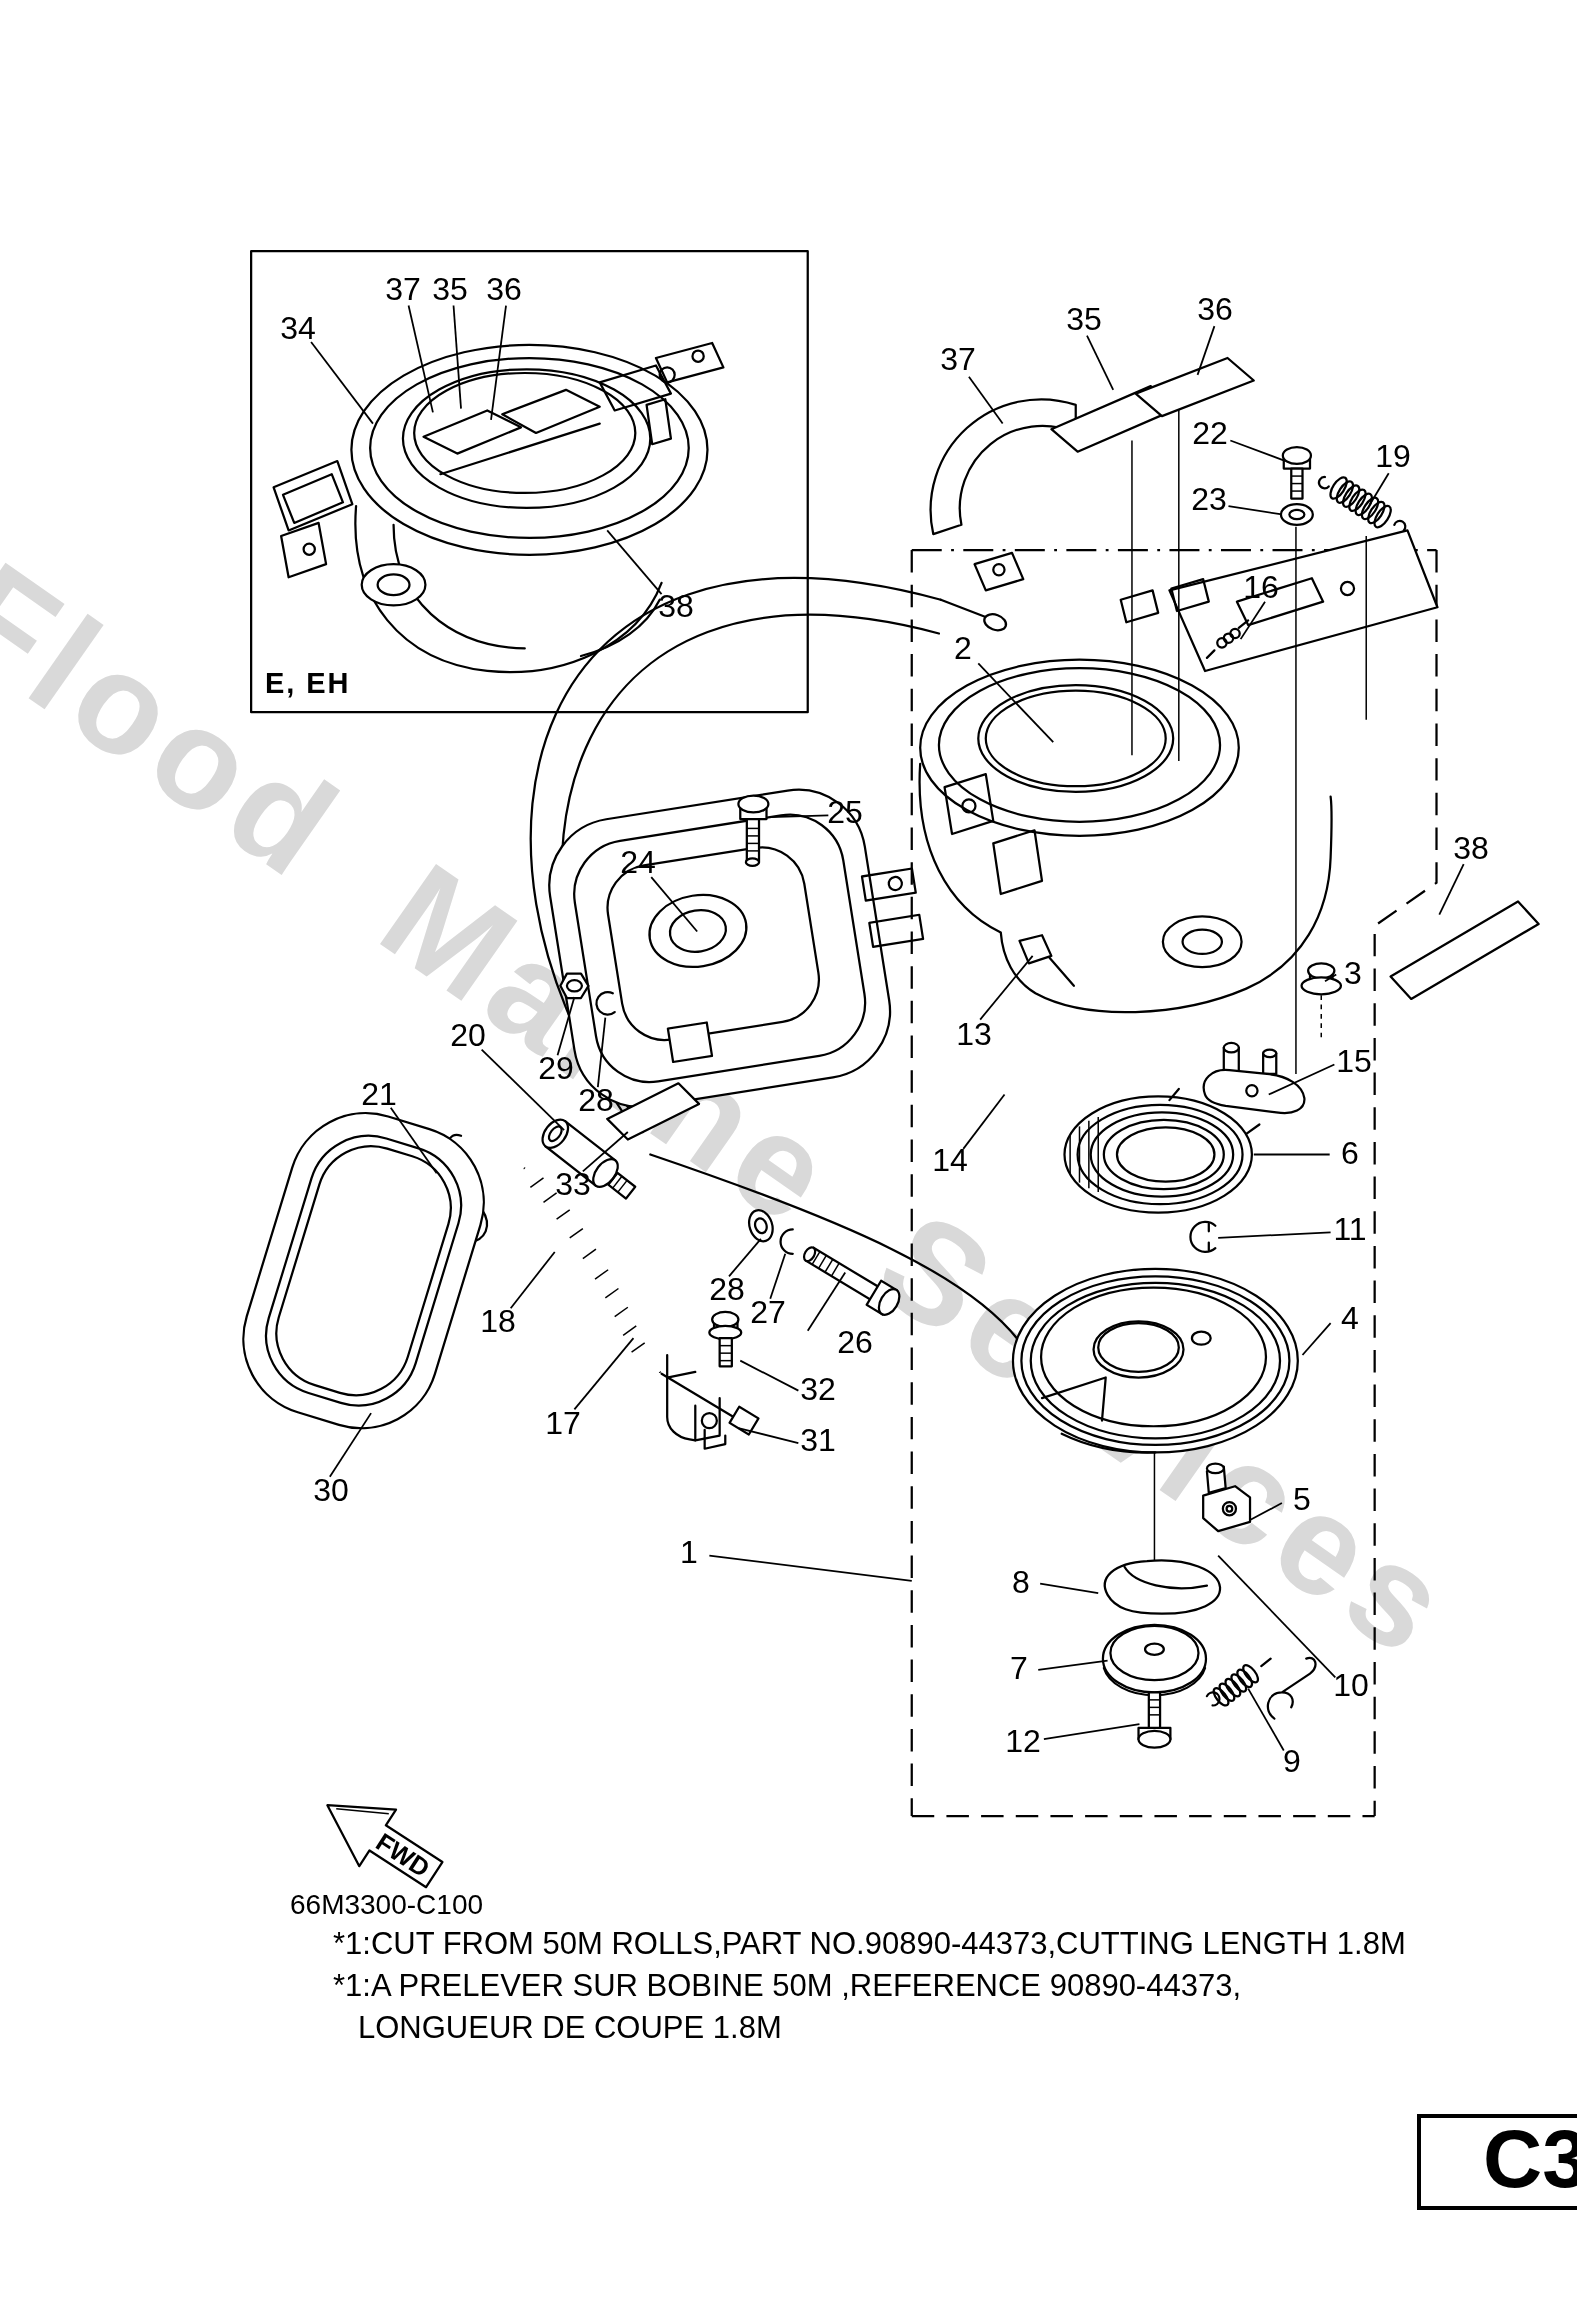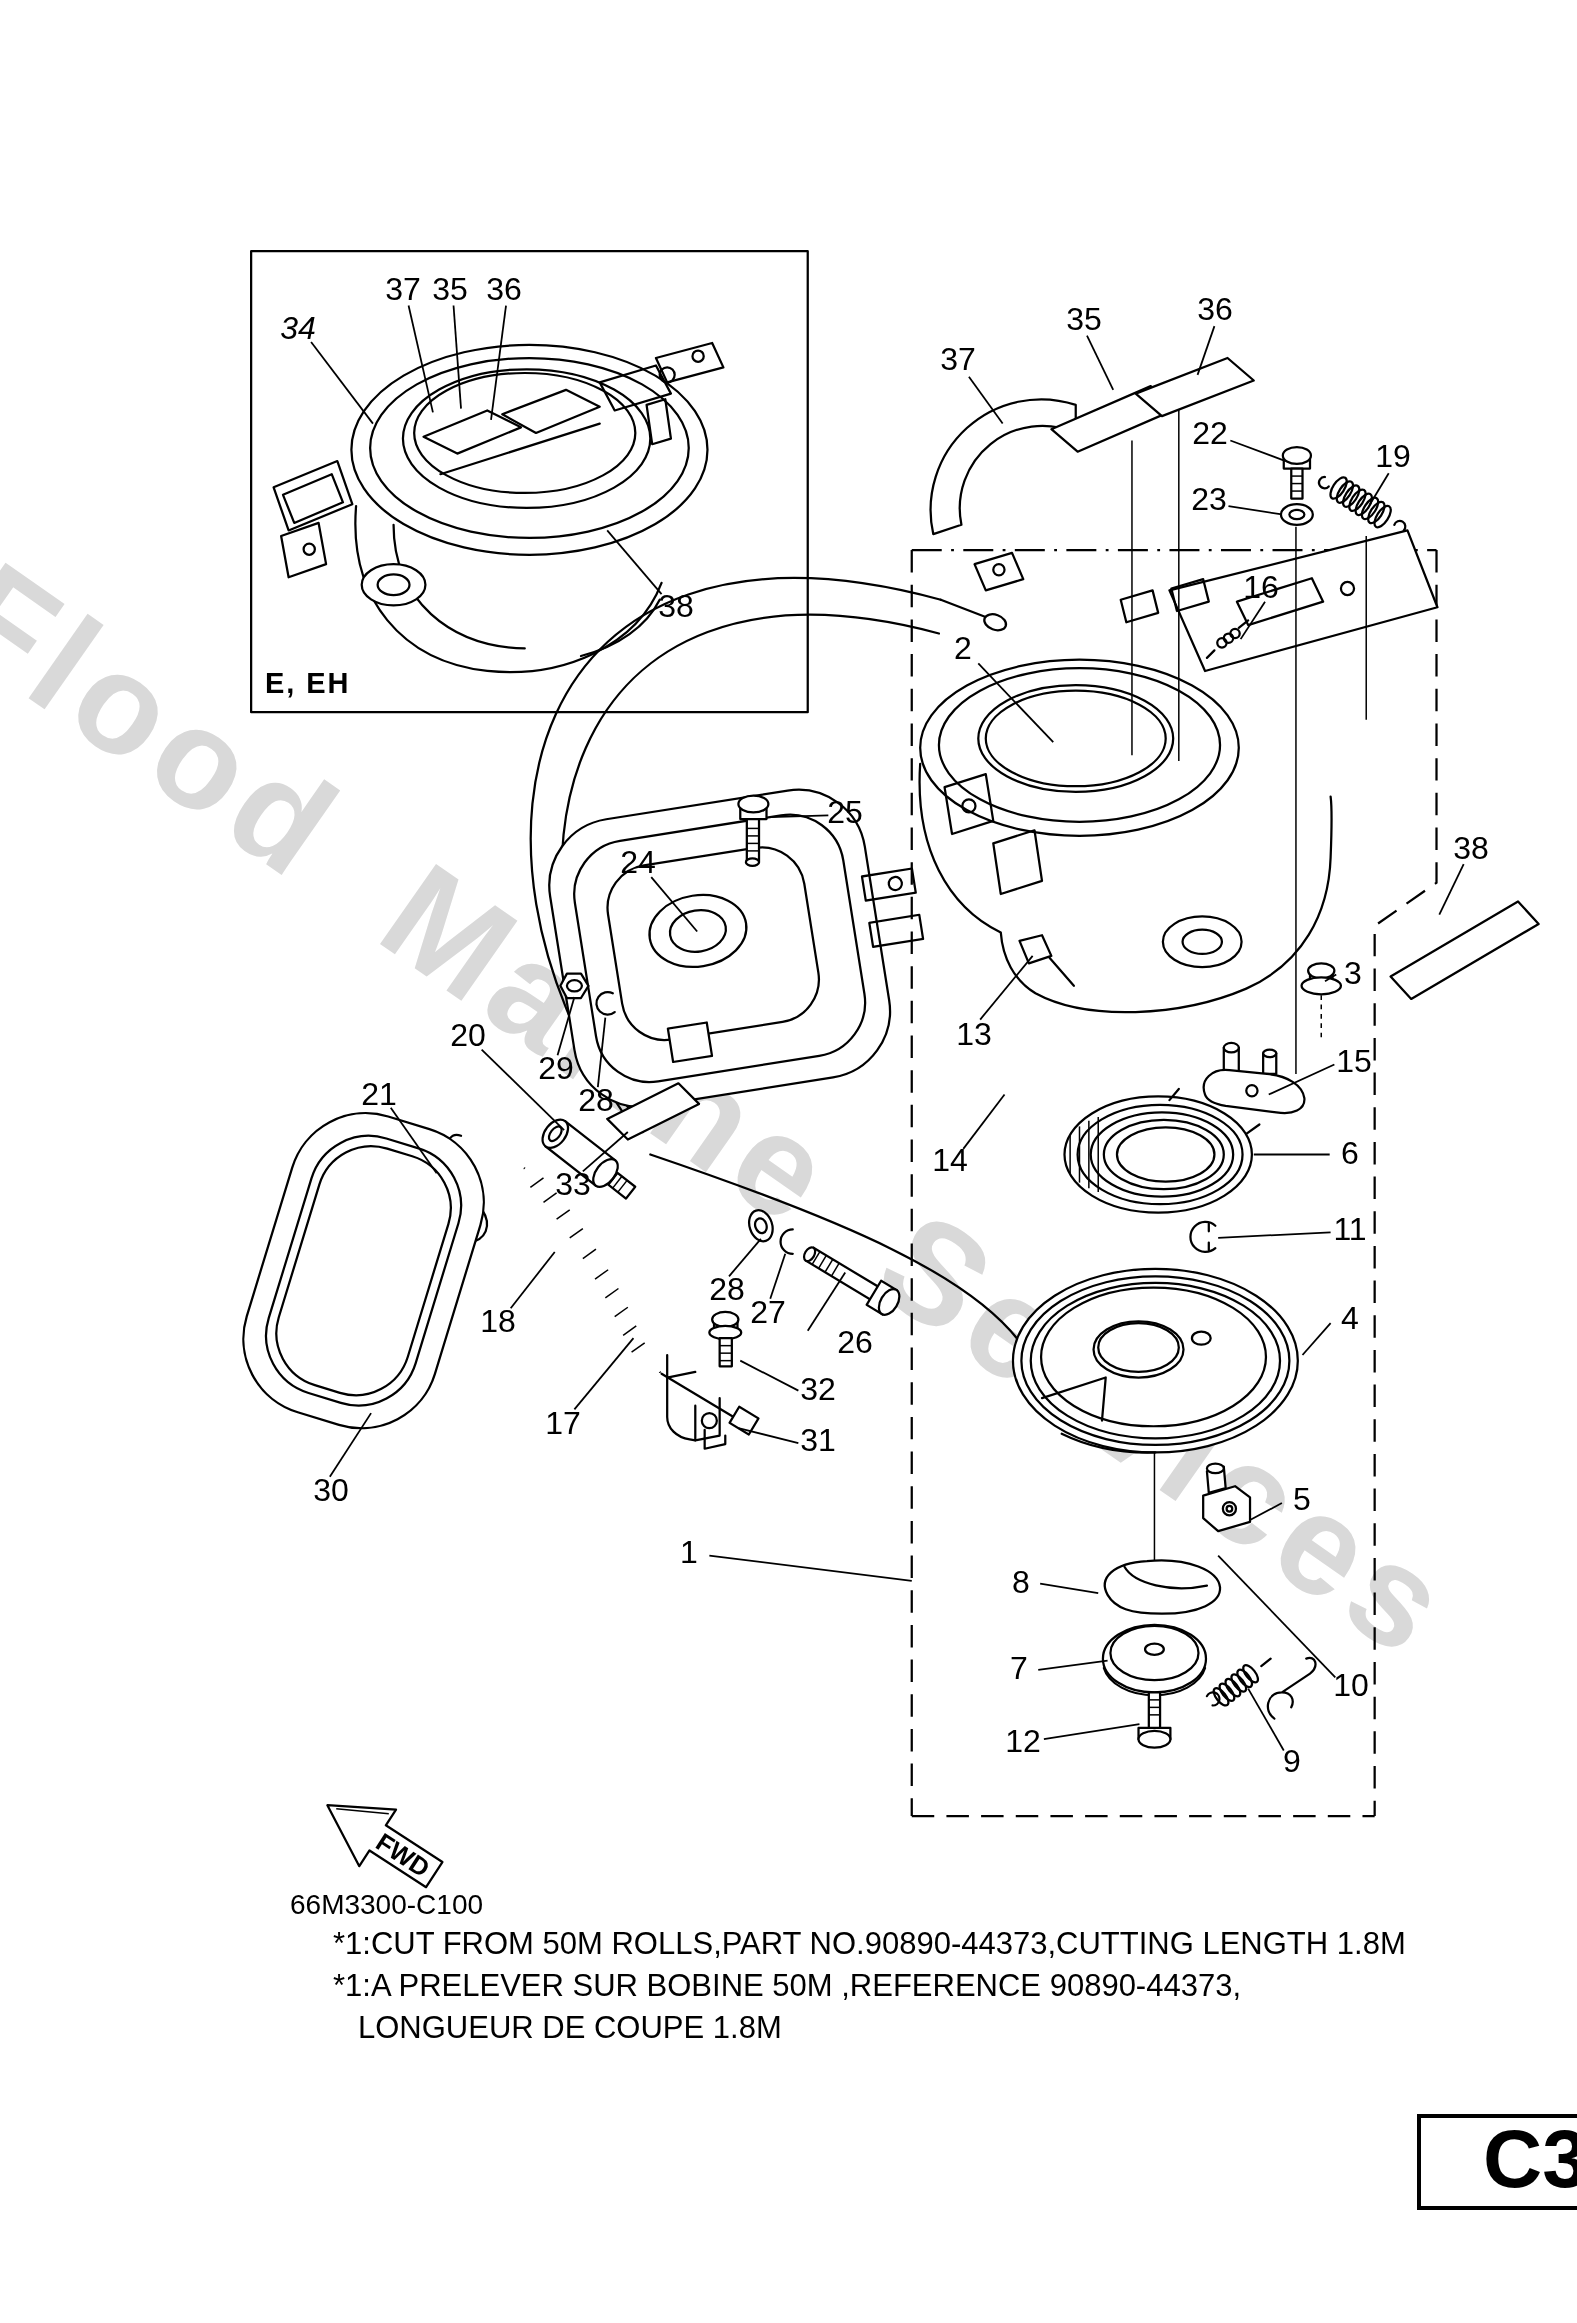--- a/index.html
+++ b/index.html
@@ -376,21 +376,21 @@
     </g>
 
     <g transform="translate(398,1958) rotate(33)">
       <polygon class="wf" points="-58,0 6,-36 6,-16 78,-16 78,16 6,16 6,36"></polygon>
       <line class="thin" x1="-48" y1="-2" x2="2" y2="-28"></line>
       <text x="8" y="10" font-size="27" font-weight="bold" fill="#000" stroke="none" font-family="Liberation Sans, sans-serif">FWD</text>
     </g>
   </svg>
 
   <div id="callouts" style="position:absolute;left:0;top:0;width:100%;height:100%;">
-      <span class="callout" style="left: 298px; top: 328px; font-style: italic;">34</span>
+      <span class="callout" style="left: 298px; top: 328px;">34</span>
       <span class="callout" style="left: 403px; top: 289px;">37</span>
       <span class="callout" style="left: 450px; top: 289px;">35</span>
       <span class="callout" style="left: 504px; top: 289px;">36</span>
       <span class="callout" style="left: 676px; top: 606px;">38</span>
       <span class="callout" style="left: 689px; top: 1552px;">1</span>
       <span class="callout" style="left: 963px; top: 648px;">2</span>
       <span class="callout" style="left: 1353px; top: 973px;">3</span>
       <span class="callout" style="left: 1350px; top: 1318px;">4</span>
       <span class="callout" style="left: 1302px; top: 1499px;">5</span>
       <span class="callout" style="left: 1350px; top: 1153px;">6</span>

